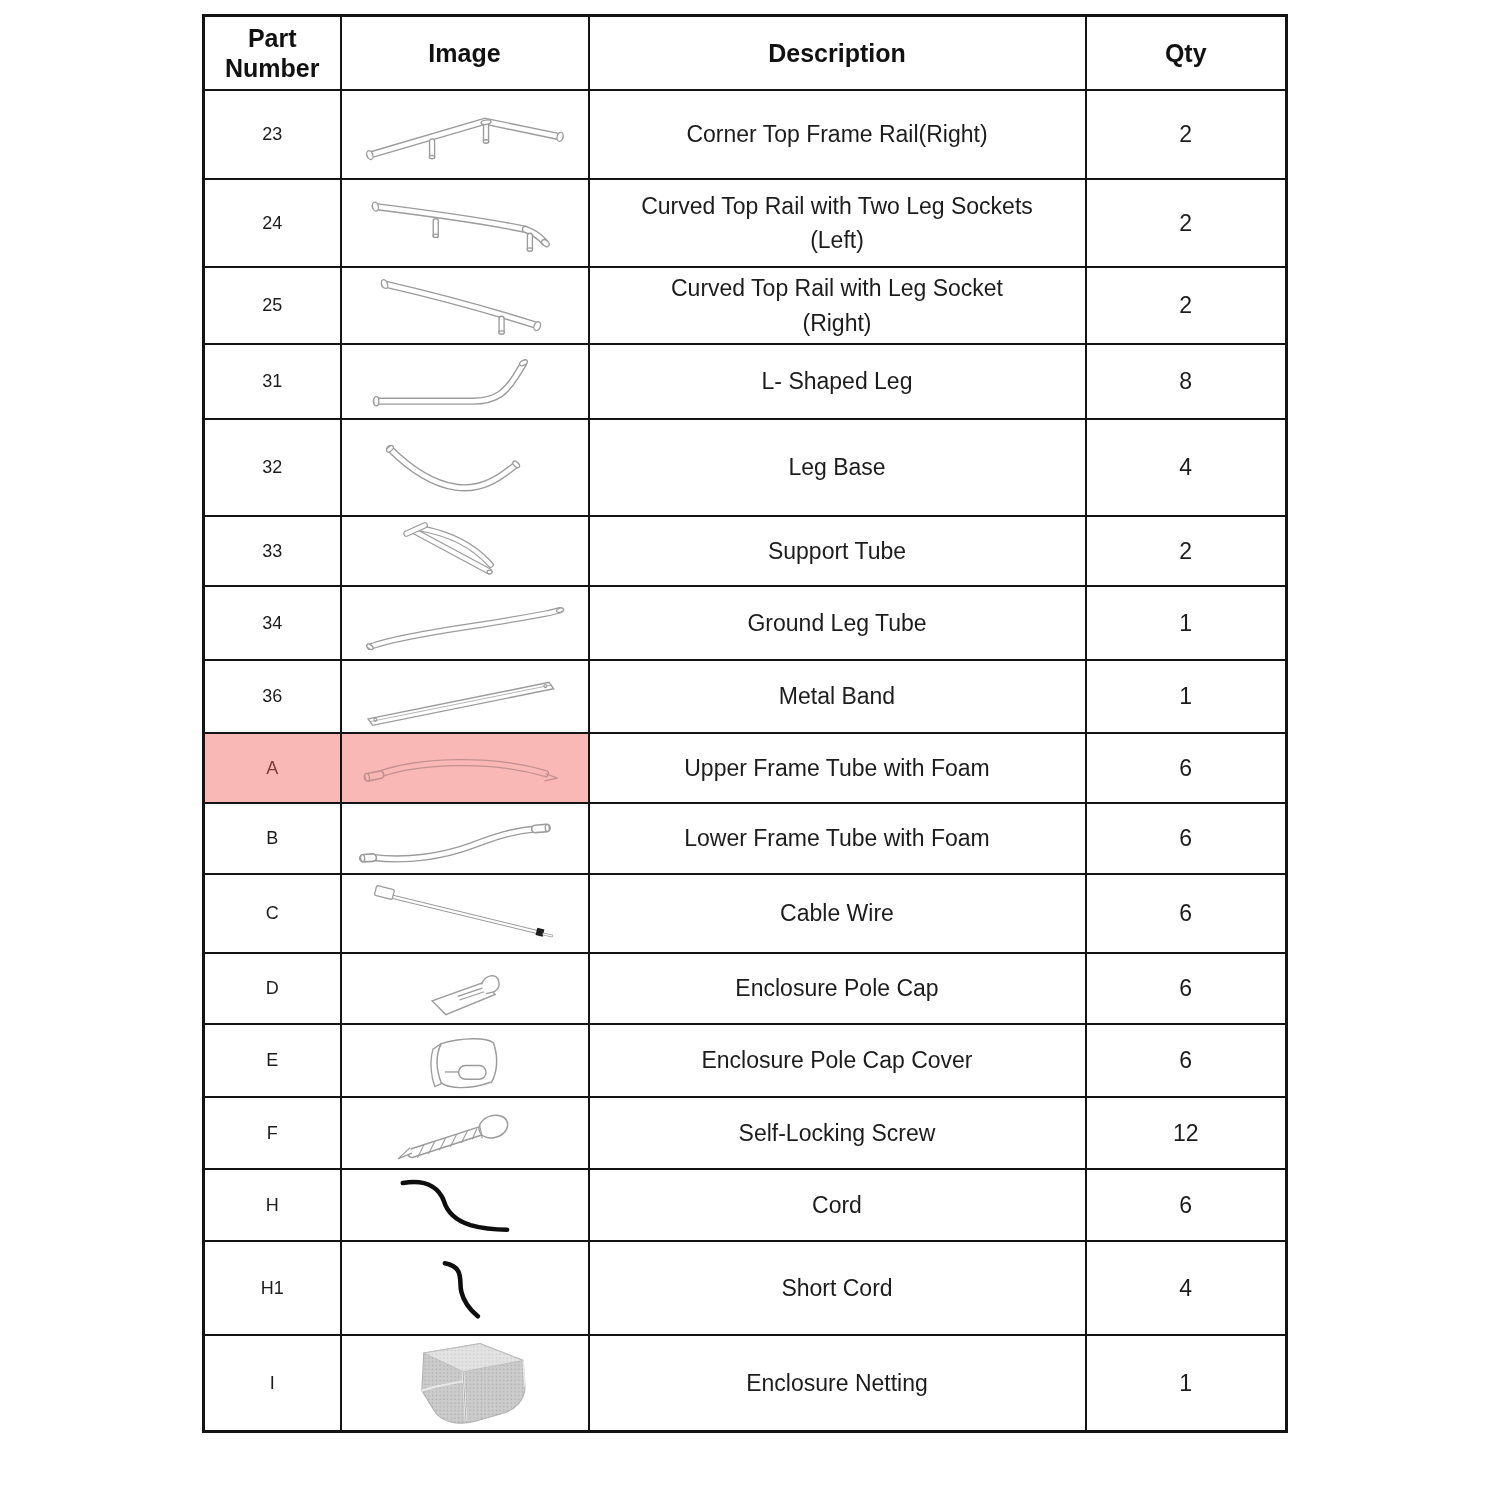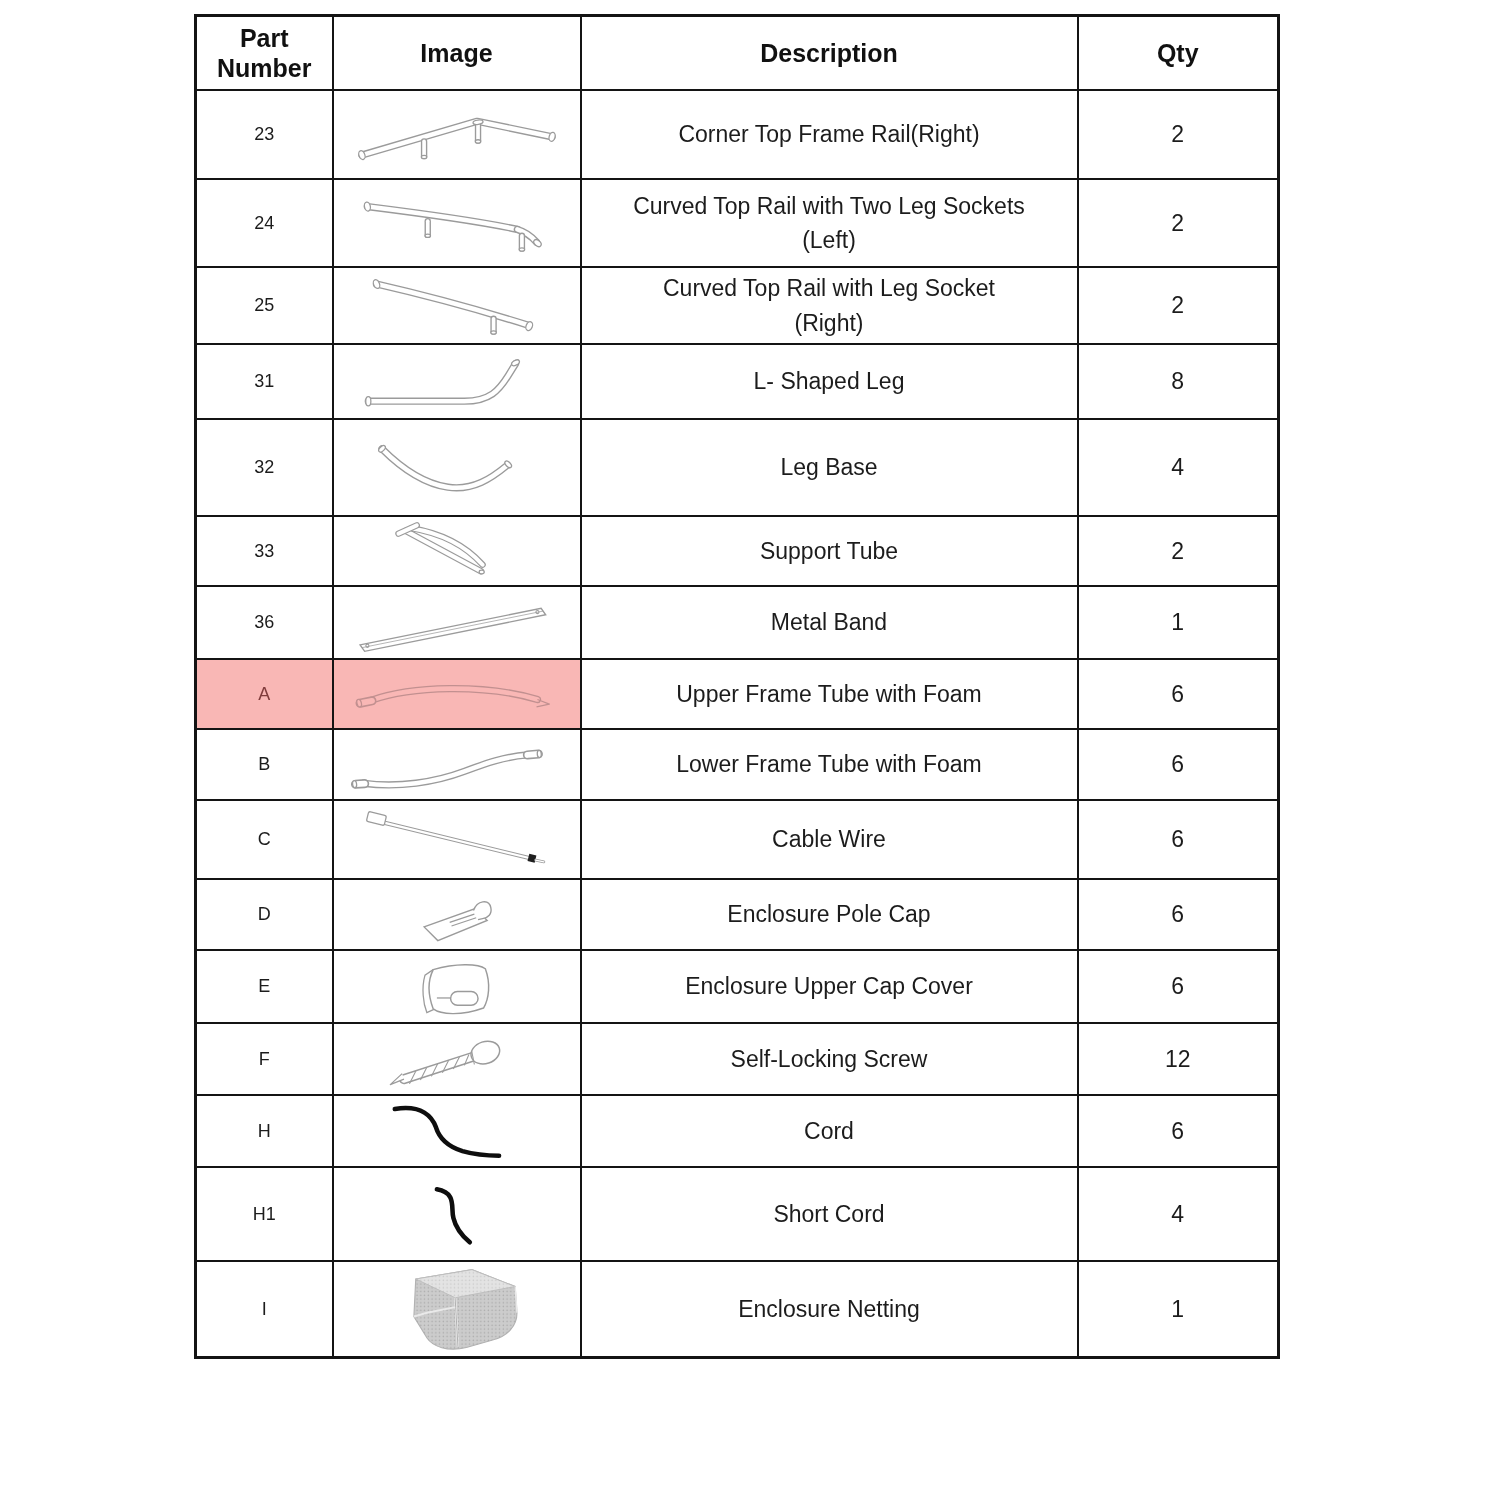--- a/index.html
+++ b/index.html
@@ -1,17 +1,17 @@
 <!DOCTYPE html>
 <html><head>
 <meta charset="utf-8">
 <style>
   html,body{margin:0;padding:0;background:#ffffff;}
   body{width:1500px;height:1500px;position:relative;font-family:"Liberation Sans",sans-serif;color:#1c1c1c;}
-  .table-wrap{position:absolute;left:194px;top:14px;}
+  .table-wrap{position:absolute;left:202px;top:14px;}
   table.parts{border-collapse:collapse;table-layout:fixed;border:3px solid #141414;background:#ffffff;}
   col.c-part{width:137px;} col.c-img{width:248px;} col.c-desc{width:497px;} col.c-qty{width:201px;}
   th,td{border:2.5px solid #141414;text-align:center;vertical-align:middle;padding:0 8px;overflow:hidden;}
   thead th{height:72px;font-size:25px;font-weight:bold;line-height:1.2;color:#111;}
   td.part-cell{font-size:18px;}
   td.desc-cell{font-size:23px;line-height:1.5;white-space:pre-line;}
   td.qty-cell{font-size:23px;}
   td.img-cell{padding:2px 4px;}
   td.img-cell svg{display:block;margin:0 auto;}
   .hl{background:#f9b7b5;}
@@ -119,20 +119,31 @@
                 <path d="M64,13 L146,57" fill="none" stroke="#fff" stroke-width="4.4" stroke-linecap="round" stroke-linejoin="round"></path>
                 <path d="M70,10 C106,16 132,32 148,50" fill="none" stroke="#9b9b9b" stroke-width="7" stroke-linecap="round" stroke-linejoin="round"></path>
                 <path d="M70,10 C106,16 132,32 148,50" fill="none" stroke="#fff" stroke-width="4.4" stroke-linecap="round" stroke-linejoin="round"></path>
                 <path d="M56,16 L76,7" fill="none" stroke="#9b9b9b" stroke-width="7" stroke-linecap="round" stroke-linejoin="round"></path>
                 <path d="M56,16 L76,7" fill="none" stroke="#fff" stroke-width="4.4" stroke-linecap="round" stroke-linejoin="round"></path>
                 <ellipse cx="147" cy="58" rx="2.8" ry="2" transform="rotate(0 147 58)" fill="#fff" stroke="#9b9b9b" stroke-width="1.4"></ellipse>
               </svg></span></td>
           <td class="desc-cell">Support Tube</td>
           <td class="qty-cell">2</td>
         </tr>
+        <tr style="height: 74px;">
+          <td class="part-cell">34</td>
+          <td class="img-cell"><span><svg width="226" height="64" viewBox="0 0 240 70" xmlns="http://www.w3.org/2000/svg">
+                <path d="M16,61 C40,52 90,44 130,38 C170,32 196,27 212,24 L224,21" fill="none" stroke="#9b9b9b" stroke-width="7" stroke-linecap="round" stroke-linejoin="round"></path>
+                <path d="M16,61 C40,52 90,44 130,38 C170,32 196,27 212,24 L224,21" fill="none" stroke="#fff" stroke-width="4.4" stroke-linecap="round" stroke-linejoin="round"></path>
+                <ellipse cx="16" cy="61" rx="4" ry="2.2" transform="rotate(35 16 61)" fill="#fff" stroke="#9b9b9b" stroke-width="1.4"></ellipse>
+                <ellipse cx="224" cy="21" rx="4" ry="2.2" transform="rotate(-14 224 21)" fill="#fff" stroke="#9b9b9b" stroke-width="1.4"></ellipse>
+              </svg></span></td>
+          <td class="desc-cell">Ground Leg Tube</td>
+          <td class="qty-cell">1</td>
+        </tr>
         <tr style="height: 73px;">
           <td class="part-cell">36</td>
           <td class="img-cell"><span><svg width="226" height="64" viewBox="0 0 240 70" xmlns="http://www.w3.org/2000/svg">
                 <path d="M14,59 L212,19 L217,26 L19,66 Z" fill="#fff" stroke="#9b9b9b" stroke-width="1.5"></path>
                 <path d="M16,62 L214,22" stroke="#9b9b9b" stroke-width="0.8"></path>
                 <circle cx="22" cy="60" r="1.7" fill="none" stroke="#9b9b9b" stroke-width="1.2"></circle>
                 <circle cx="208" cy="23" r="1.7" fill="none" stroke="#9b9b9b" stroke-width="1.2"></circle>
               </svg></span></td>
           <td class="desc-cell">Metal Band</td>
           <td class="qty-cell">1</td>
@@ -189,21 +200,21 @@
           <td class="qty-cell">6</td>
         </tr>
         <tr style="height: 73px;">
           <td class="part-cell">E</td>
           <td class="img-cell"><span><svg width="226" height="64" viewBox="0 0 240 70" xmlns="http://www.w3.org/2000/svg">
                 <path d="M94,16 l-9,6 c-4,14 -2,31 2,41 l9,-4" fill="#fff" stroke="#9b9b9b" stroke-width="1.4"></path>
                 <path d="M94,16 C118,9 143,9 151,15 C157,31 155,48 149,58 C124,67 102,65 94,59 C88,43 88,28 94,16 Z" fill="#fff" stroke="#9b9b9b" stroke-width="1.6"></path>
                 <rect x="113" y="40" width="30" height="15" rx="7.5" fill="#fff" stroke="#9b9b9b" stroke-width="1.6"></rect>
                 <path d="M113,47 h-15" stroke="#9b9b9b" stroke-width="1.4"></path>
               </svg></span></td>
-          <td class="desc-cell">Enclosure Upper Cap Cover</td>
+          <td class="desc-cell">Enclosure Pole Cap Cover</td>
           <td class="qty-cell">6</td>
         </tr>
         <tr style="height: 72px;">
           <td class="part-cell">F</td>
           <td class="img-cell"><span><svg width="226" height="64" viewBox="0 0 240 70" xmlns="http://www.w3.org/2000/svg">
                 <path d="M62,57 L136,33" fill="none" stroke="#9b9b9b" stroke-width="11" stroke-linecap="round" stroke-linejoin="round"></path>
                 <path d="M62,57 L136,33" fill="none" stroke="#fff" stroke-width="7.6" stroke-linecap="round" stroke-linejoin="round"></path>
                 <path d="M68,62 L75,48 M80,58 L87,44 M92,54 L99,40 M104,50 L111,36 M116,46 L123,32 M128,42 L133,30" stroke="#9b9b9b" stroke-width="1.2" fill="none"></path>
                 <path d="M62,57 L47,63 L60,51" fill="#fff" stroke="#9b9b9b" stroke-width="1.3" stroke-linejoin="round"></path>
                 <ellipse cx="151" cy="28" rx="16" ry="12" transform="rotate(-18 151 28)" fill="#fff" stroke="#9b9b9b" stroke-width="1.6"></ellipse>

